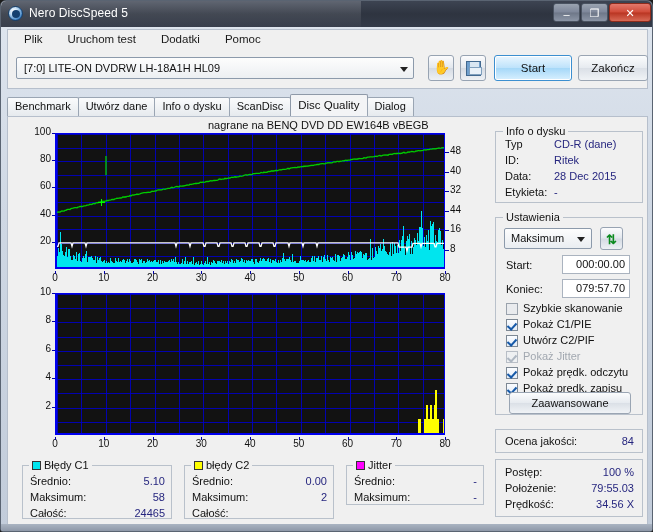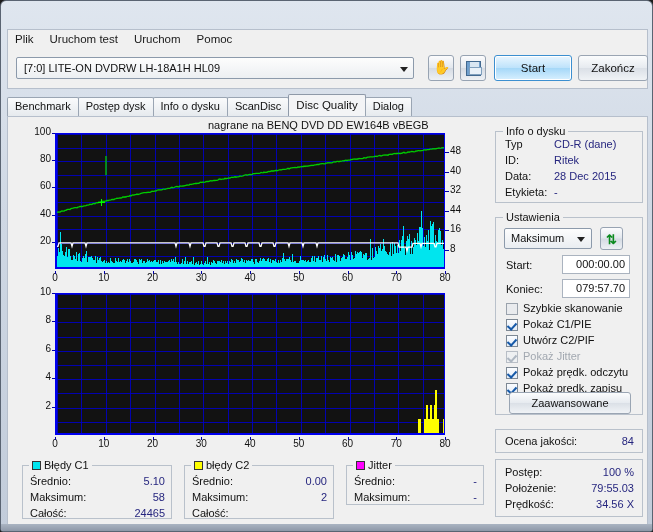--- a/index.html
+++ b/index.html
@@ -55,21 +55,21 @@
     background:linear-gradient(180deg,#e4796c 0%,#d04a38 48%,#b93522 52%,#d86a56 100%);
     border-color:#8d2b1c;
   }
   .wbtn .gl { position:absolute; left:50%; top:50%; transform:translate(-50%,-50%); color:#fff; font-size:11px; line-height:1;}
   .wbtn.min .gl { top:60%; }
   
   .menubar {
     position:absolute; left:6px; top:28px; width:641px; height:20px;
     background:#f0f0f0; border:1px solid #b6bfcc; border-bottom:none;
   }
-  .menu-item { float:left; padding:3px 9px 3px 7px; color:#1a1a1a; font-size:11.5px; }
+  .menu-item { float:left; padding:3px 9px 3px 16px; color:#1a1a1a; font-size:11.5px; }
   
   .toolbar {
     position:absolute; left:6px; top:48px; width:641px; height:40px;
     background:#f0f0f0; border:1px solid #b6bfcc; border-top:none;
   }
   .combo {
     position:absolute; left:8px; top:8px; width:398px; height:22px;
     background:linear-gradient(180deg,#fdfdfd,#eceff2);
     border:1px solid #8c9aab; border-radius:2px;
   }
@@ -215,46 +215,62 @@
   .statusbar {
     position:absolute; left:0; bottom:0; width:653px; height:7px;
     background:linear-gradient(180deg,#aab4c2,#8e98a8);
   }
 </style>
 </head>
 <body>
 
 <div class="window">
 
+  <div class="titlebar">
+    <div class="glass"></div>
+    <div class="app-icon"></div>
+    <div class="title-text">Nero DiscSpeed 5</div>
+    <div class="winbtns">
+      <div class="wbtn min">
+          <span class="gl">–</span>
+        </div>
+      <div class="wbtn">
+          <span class="gl">❐</span>
+        </div>
+      <div class="wbtn close">
+          <span class="gl">✕</span>
+        </div>
+    </div>
+  </div>
 
   <div class="menubar">
     <div class="menu-item">Plik</div>
     <div class="menu-item">Uruchom test</div>
-    <div class="menu-item">Uruchom</div>
+    <div class="menu-item">Dodatki</div>
     <div class="menu-item">Pomoc</div>
   </div>
 
   <div class="toolbar">
     <div class="combo">
       <span class="val">[7:0]   LITE-ON DVDRW LH-18A1H HL09</span>
       <span class="arrow"></span>
     </div>
     <div class="tbtn" id="btn-eject">
       <span class="hand">✋</span>
     </div>
     <div class="tbtn" id="btn-save">
       <span class="floppy"></span>
     </div>
     <div class="pbtn" id="btn-start">Start</div>
     <div class="pbtn" id="btn-quit">Zakończ</div>
   </div>
 
   <div class="tabstrip">
     <div class="tab">Benchmark</div>
-    <div class="tab">Postęp dysk</div>
+    <div class="tab">Utwórz dane</div>
     <div class="tab">Info o dysku</div>
     <div class="tab">ScanDisc</div>
     <div class="tab active">Disc Quality</div>
     <div class="tab">Dialog</div>
   </div>
 
   <div class="content">
 
     <div class="chart-title">nagrane na BENQ    DVD DD EW164B    vBEGB</div>
 

